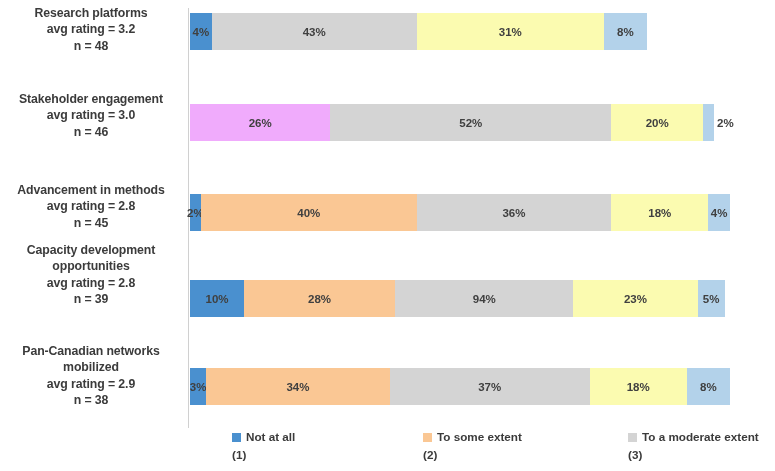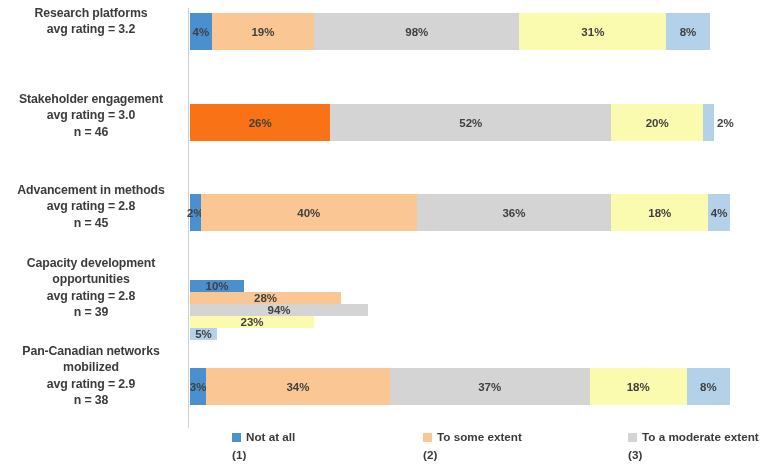--- a/index.html
+++ b/index.html
@@ -88,64 +88,62 @@
 <body>
 
 <div id="chart">
 
   <div class="axis-line"></div>
 
   <div id="labels-layer">
       <div class="cat-label" style="top: 5px;">
         <div>Research platforms</div>
         <div>avg rating = 3.2</div>
+        <div>n = 48</div>
       </div>
       <div class="cat-label" style="top: 91px;">
         <div>Stakeholder engagement</div>
         <div>avg rating = 3.0</div>
         <div>n = 46</div>
       </div>
       <div class="cat-label" style="top: 182px;">
         <div>Advancement in methods</div>
         <div>avg rating = 2.8</div>
         <div>n = 45</div>
       </div>
-      <div class="cat-label" style="top: 255px;">
+      <div class="cat-label" style="top: 242px;">
         <div>Capacity development</div>
         <div>opportunities</div>
         <div>avg rating = 2.8</div>
         <div>n = 39</div>
       </div>
       <div class="cat-label" style="top: 343px;">
         <div>Pan-Canadian networks</div>
         <div>mobilized</div>
         <div>avg rating = 2.9</div>
         <div>n = 38</div>
       </div>
     </div>
   <div id="bars-layer">
       <div class="bar-row" style="top: 13px; width: 540px;">
         <div class="seg" style="width: 21.6px; background: rgb(74, 144, 207);">
           <span>4%</span>
         </div>
-        <div class="seg" style="width: 102.6px; background: rgb(250, 199, 148);">
-          <span>19%</span>
-        </div>
         <div class="seg" style="width: 205.2px; background: rgb(212, 212, 212);">
-          <span>98%</span>
-        </div>
-        <div class="seg" style="width: 147px; background: rgb(251, 251, 176);">
+          <span>43%</span>
+        </div>
+        <div class="seg" style="width: 187px; background: rgb(251, 251, 176);">
           <span>31%</span>
         </div>
         <div class="seg" style="width: 43.2px; background: rgb(179, 210, 234);">
           <span>8%</span>
         </div>
       </div>
       <div class="bar-row" style="top: 104px; width: 540px;">
-        <div class="seg" style="width: 140.4px; background: #f97316;">
+        <div class="seg" style="width: 140.4px; background: #f0abfc;">
           <span>26%</span>
         </div>
         <div class="seg" style="width: 280.8px; background: rgb(212, 212, 212); align-items: center;">
           <span>52%</span>
         </div>
         <div class="seg" style="width: 92px; background: rgb(251, 251, 176);">
           <span>20%</span>
         </div>
         <div class="seg outside" style="width: 10.8px; background: rgb(179, 210, 234);">
           <span>2%</span>
@@ -161,21 +159,21 @@
         <div class="seg" style="width: 194.4px; background: rgb(212, 212, 212);">
           <span>36%</span>
         </div>
         <div class="seg" style="width: 97.2px; background: rgb(251, 251, 176);">
           <span>18%</span>
         </div>
         <div class="seg" style="width: 21.6px; background: rgb(179, 210, 234);">
           <span>4%</span>
         </div>
       </div>
-      <div class="bar-row" style="top: 280px; width: 540px; flex-direction: column;">
+      <div class="bar-row" style="top: 280px; width: 540px;">
         <div class="seg" style="width: 54px; background: rgb(74, 144, 207);">
           <span>10%</span>
         </div>
         <div class="seg" style="width: 151.2px; background: rgb(250, 199, 148);">
           <span>28%</span>
         </div>
         <div class="seg" style="width: 178.2px; background: rgb(212, 212, 212);">
           <span>94%</span>
         </div>
         <div class="seg" style="width: 124.2px; background: rgb(251, 251, 176);">

